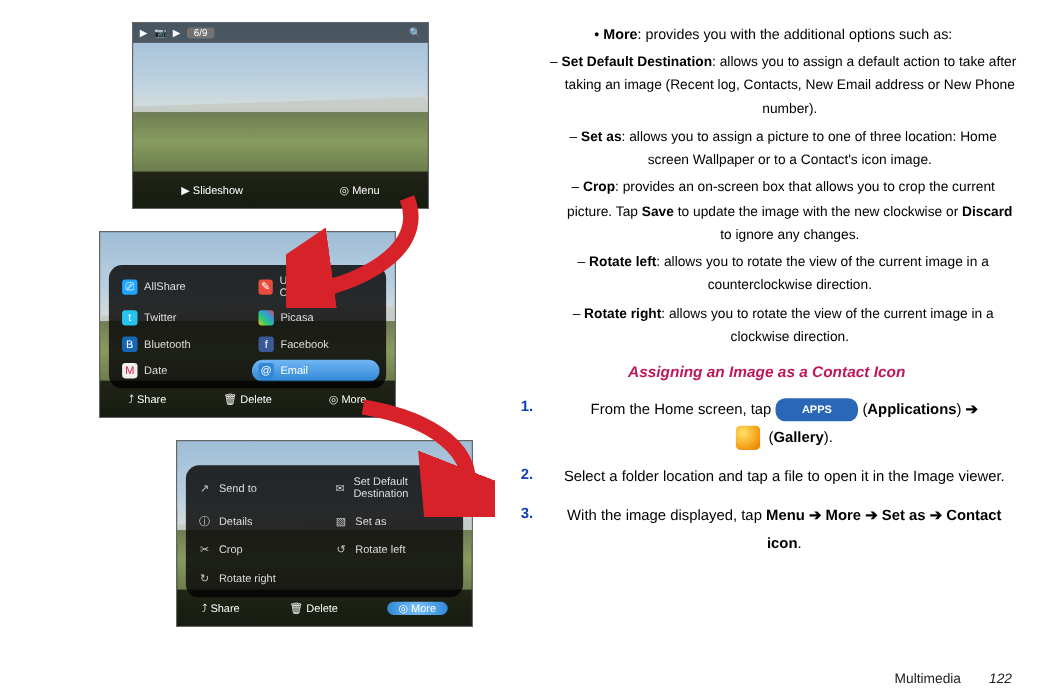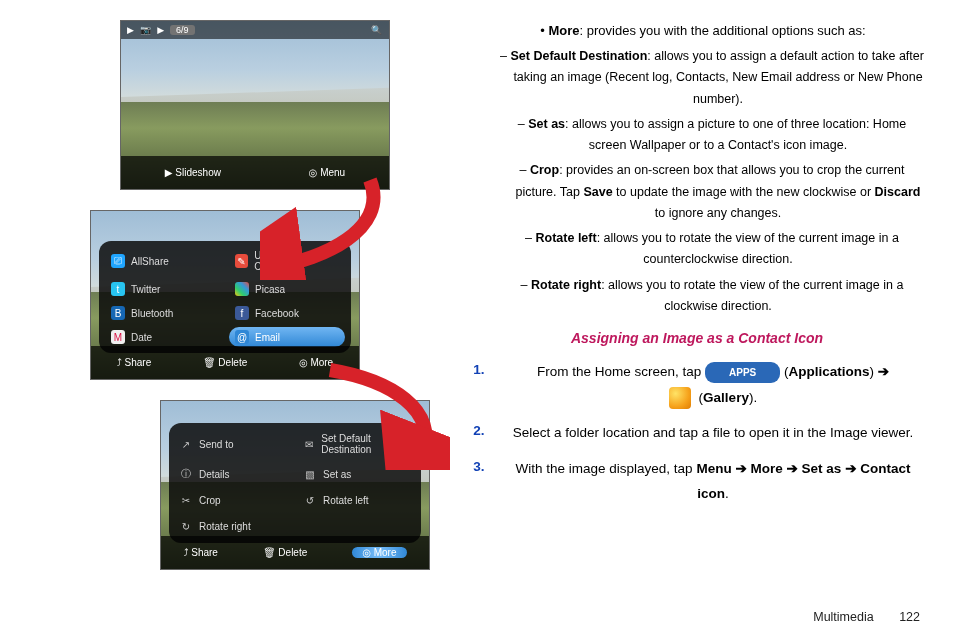--- a/index.html
+++ b/index.html
@@ -92,21 +92,21 @@
   .bullet1 { margin-left: 12px; text-indent: -10px; padding-left: 10px; margin-bottom:4px; }
   .dash { margin-left: 30px; text-indent: -12px; padding-left: 12px; margin-bottom:4px; font-size:12.5px; }
   .subhead { color:#be185d; font-style:italic; font-weight:bold; font-size:14px; margin:10px 0 8px 0;}
   .num-step { display:flex; gap:14px; margin-bottom:10px; font-size:13.5px;}
   .num-step .num { color:#1141b5; font-weight:bold; min-width:18px; }
   .num-step .txt { flex:1; line-height:1.9;}
   .apps-pill { display:inline-block; background:#2a68b7; color:#fff; font-weight:bold; border-radius:9px; padding:1px 24px; font-size:10px; vertical-align:middle;}
   .gallery-ic { display:inline-block; width:22px; height:22px; border-radius:4px; background: radial-gradient(circle at 30% 30%, #ffe366, #f6a21b 60%, #e07b00); vertical-align:middle; margin-right:4px;}
   .arrowtxt { font-weight:bold; }
   .footer { position:absolute; bottom:12px; right:34px; font-size:12.5px; color:#222;}
-  .footer .pg { margin-left:22px; }
+  .footer .pg { margin-left:22px;font-style:italic; }
   b { font-weight:bold; }
 </style>
 </head>
 <body>
 
 <div class="page">
   <div class="left-col">
 
     <div class="shot shot1">
       <div class="sky"></div>

